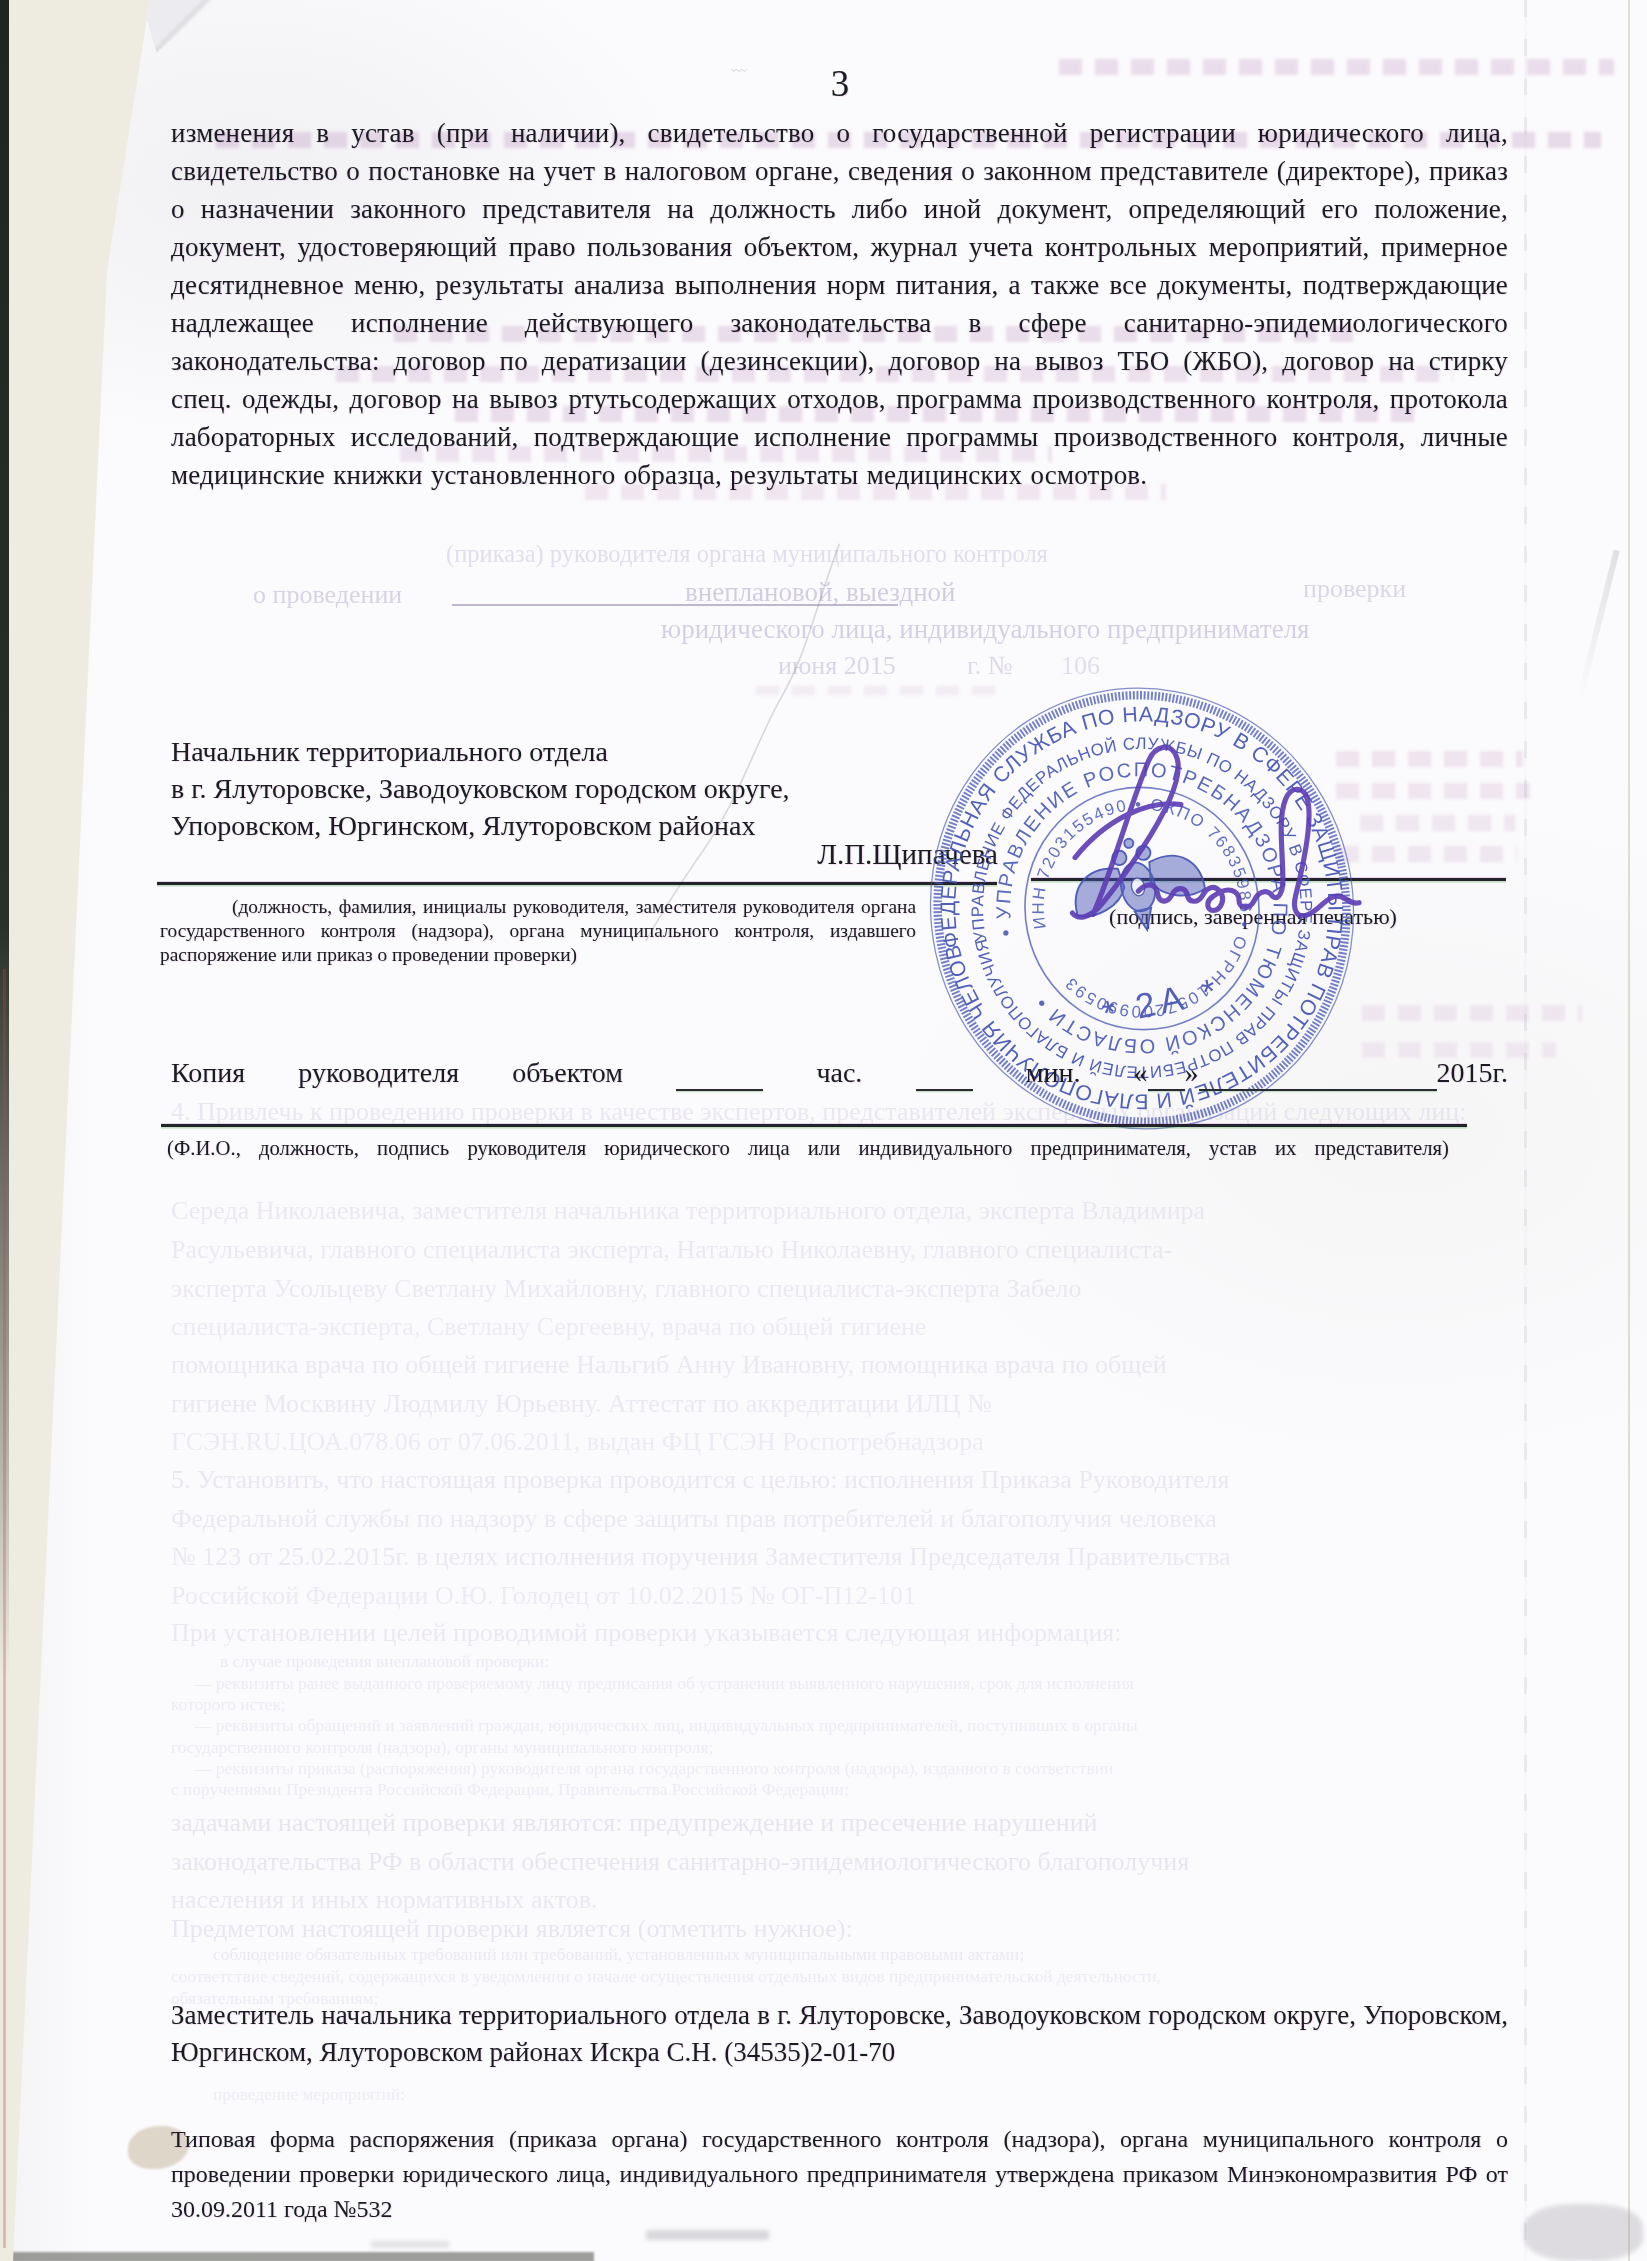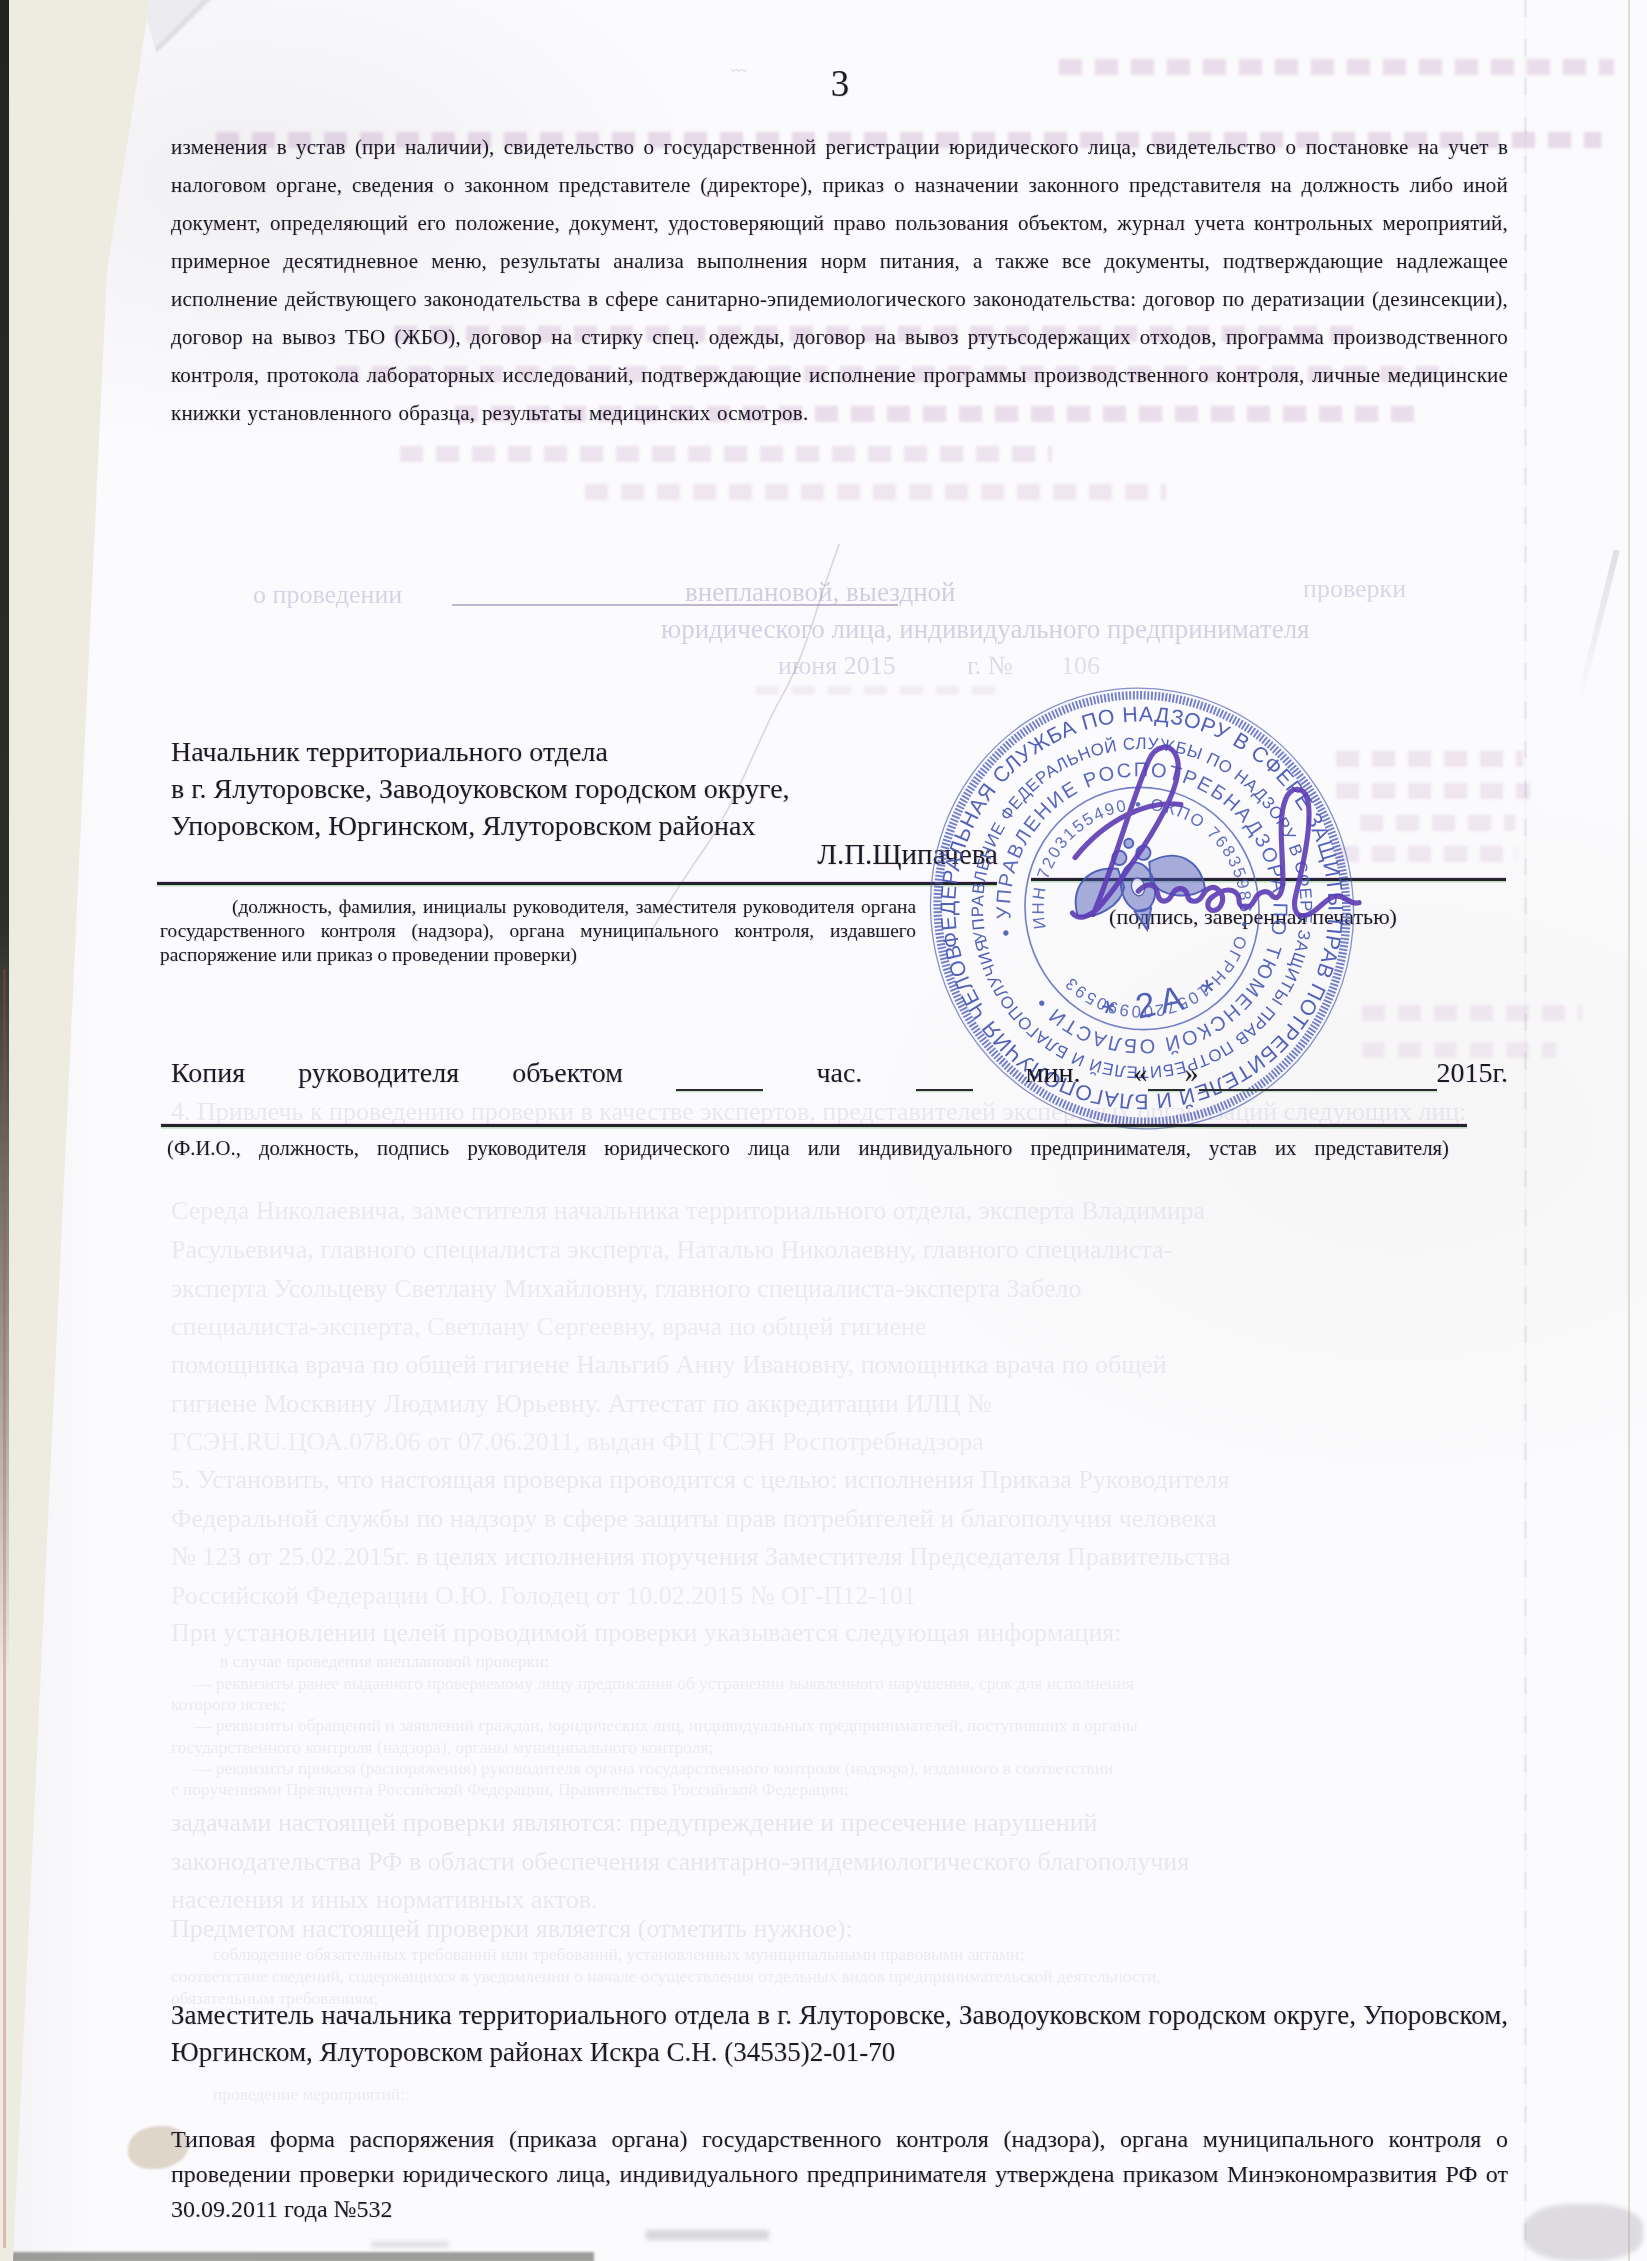--- a/index.html
+++ b/index.html
@@ -28,21 +28,21 @@
   .mark{position:absolute;color:#8f8c9a;}
   .blob-dark{position:absolute;left:5.2px;top:938px;width:30px;height:57px;}
   .blob-dark i{position:absolute;display:block;background:#343440;border-radius:3.9px;}
   .tan-blob{position:absolute;left:128px;top:2126px;width:61px;height:43px;background:#d9cfc0;border-radius:55% 45% 60% 40%;opacity:.85;filter:blur(1.3px);}
   .bottom-band{position:absolute;left:0;top:2252px;width:594px;height:9.7px;background:#41453c;opacity:.5;filter:blur(1.3px);}
   .smudge{position:absolute;background:#9a97a0;filter:blur(1.9px);}
   
   .ink{color:#1b1b24;text-shadow:1px 0.6px 0 rgba(190,60,190,.12),-0.8px -0.5px 0 rgba(60,150,60,.10);}
   .pageno{position:absolute;left:743px;top:62px;width:194px;text-align:center;font-size:37px;}
   .para{position:absolute;text-align:justify;text-align-last:left;}
-  .main-para{left:171px;top:128px;width:1337px;font-size:21px;line-height:38px;letter-spacing:0.2px;word-spacing:1.3px;}
+  .main-para{left:171px;top:114px;width:1337px;font-size:27px;line-height:38px;letter-spacing:0.2px;word-spacing:1.3px;}
   .pos-line{position:absolute;left:171px;font-size:28px;white-space:nowrap;}
   .signame{position:absolute;left:610px;top:838px;width:388px;text-align:right;font-size:29px;}
   .rule{position:absolute;height:2.6px;background:#23232c;box-shadow:0 1.6px 0 rgba(90,170,90,.35),0 -1px 0 rgba(180,80,200,.22);}
   .cap-left{position:absolute;left:160px;top:895px;width:756px;font-size:19.4px;line-height:24px;
     text-indent:72px;text-align:justify;text-align-last:left;}
   .cap-right{position:absolute;left:1072px;top:904px;width:362px;text-align:center;font-size:22px;}
   .copyline{position:absolute;left:171px;top:1057px;width:1337px;font-size:28px;display:flex;
     justify-content:space-between;align-items:baseline;white-space:nowrap;}
   .bl{display:inline-block;border-bottom:2.3px solid #2a2a33;box-shadow:0 1.3px 0 rgba(90,170,90,.3);}
   .bl:after{content:"\00a0";}
@@ -102,20 +102,21 @@
     <div class="bar" style="left:585px;top:484px;width:581px;opacity:.28;"></div>
     <div class="bar" style="left:1336px;top:751px;width:187px;opacity:.30;"></div>
     <div class="bar" style="left:1336px;top:783px;width:194px;opacity:.28;"></div>
     <div class="bar" style="left:1360px;top:815px;width:155px;opacity:.26;"></div>
     <div class="bar" style="left:1336px;top:846px;width:181px;opacity:.26;"></div>
     <div class="bar" style="left:1362px;top:1005px;width:220px;opacity:.24;"></div>
     <div class="bar" style="left:1362px;top:1042px;width:194px;opacity:.22;"></div>
     <div class="bar" style="left:756px;top:686px;width:245px;height:9px;opacity:.20;"></div>
     <div class="gl" style="left:452px;top:604px;width:446px;"></div>
 
+    <div class="g" style="left:446px;top:540px;font-size:24.5px;opacity:.20;">(приказа) руководителя органа муниципального контроля</div>
     <div class="g" style="left:253px;top:580px;font-size:26px;opacity:.28;">о проведении</div>
     <div class="g" style="left:685px;top:577px;font-size:27px;opacity:.32;">внеплановой, выездной</div>
     <div class="g" style="left:1303px;top:574px;font-size:26px;opacity:.26;">проверки</div>
     <div class="g" style="left:646px;top:614px;font-size:27px;opacity:.30;margin-left:15px;">юридического лица, индивидуального предпринимателя</div>
     <div class="g" style="left:778px;top:651px;font-size:26px;opacity:.26;">июня 2015</div>
     <div class="g" style="left:967px;top:651px;font-size:26px;opacity:.23;">г. №</div>
     <div class="g" style="left:1061px;top:651px;font-size:26px;opacity:.20;">106</div>
     <div class="g" style="left:171px;top:1097px;width:1337px;font-size:26px;opacity:.13;">4. Привлечь к проведению проверки в качестве экспертов, представителей экспертных организаций следующих лиц:</div>
     <div class="g" style="left:171px;top:1196px;width:1337px;font-size:26px;opacity:.12;">Середа Николаевича, заместителя начальника территориального отдела, эксперта Владимира</div>
     <div class="g" style="left:171px;top:1235px;width:1337px;font-size:26px;opacity:.12;">Расульевича, главного специалиста эксперта, Наталью Николаевну, главного специалиста-</div>

